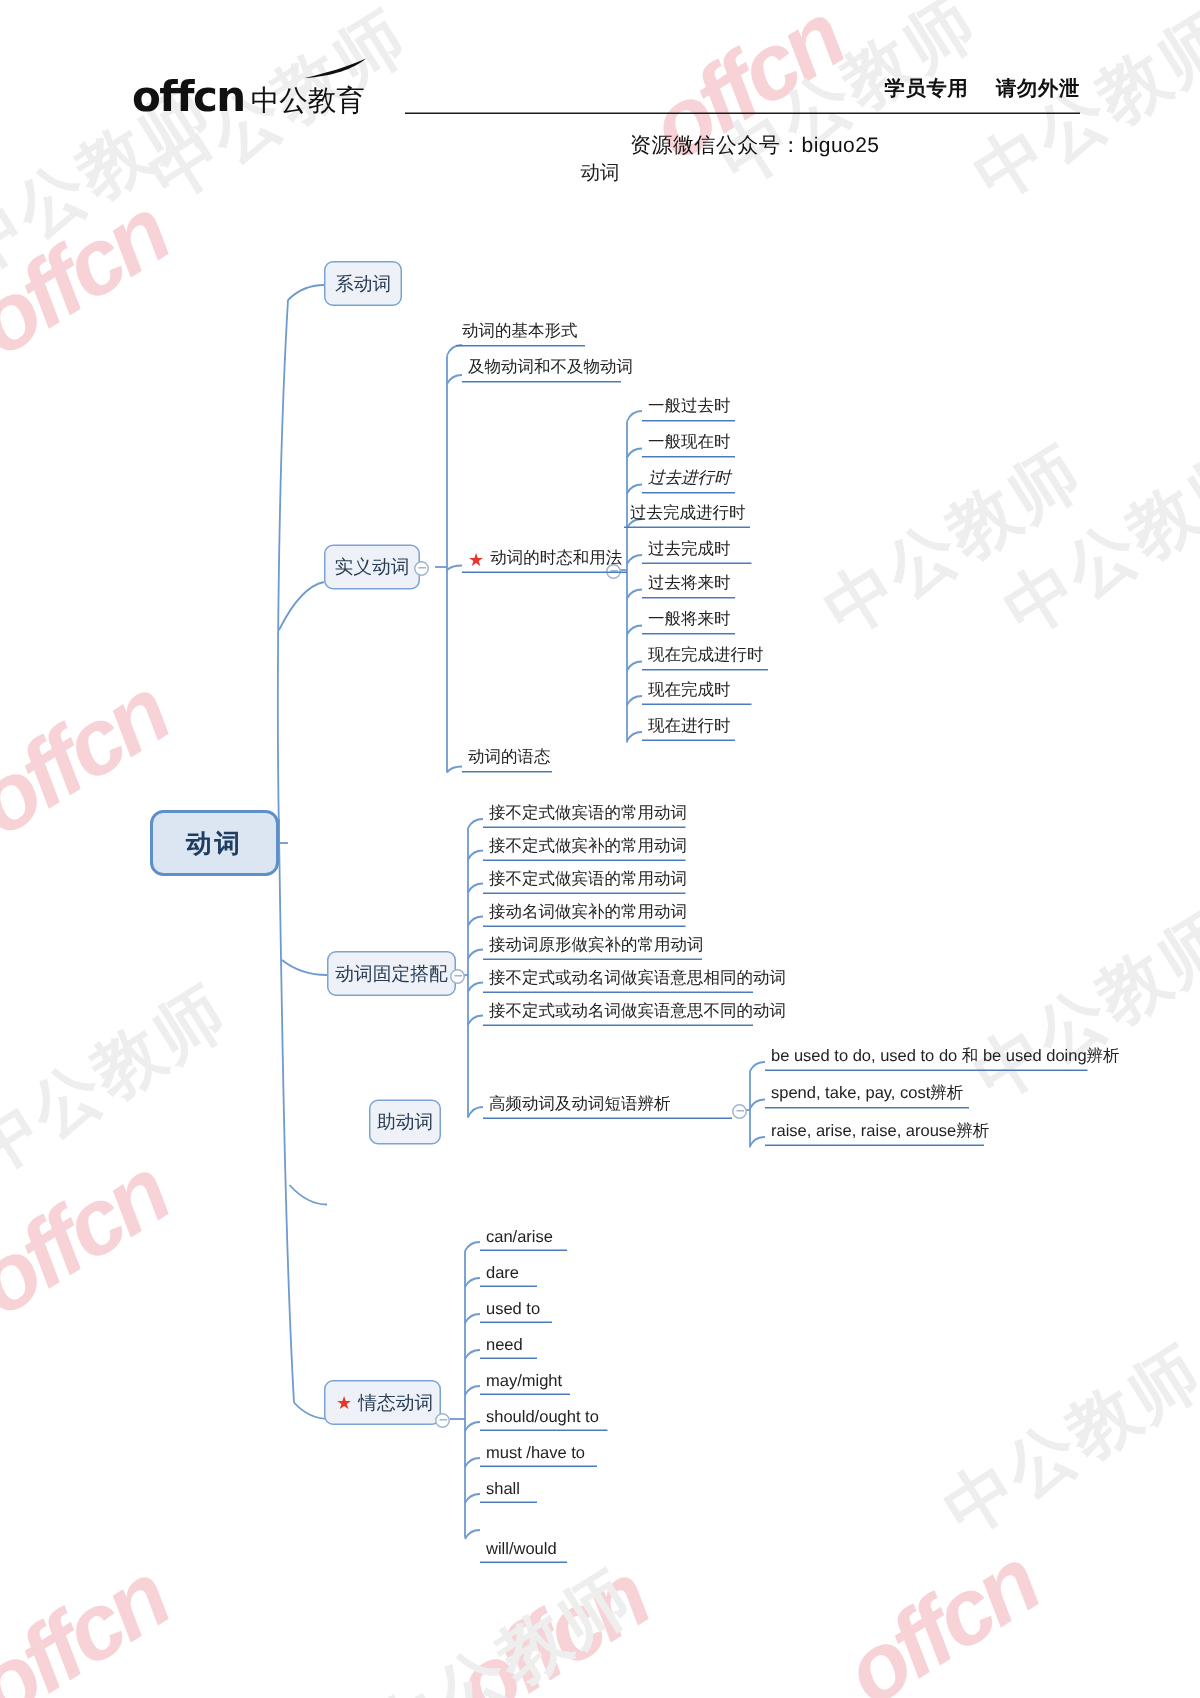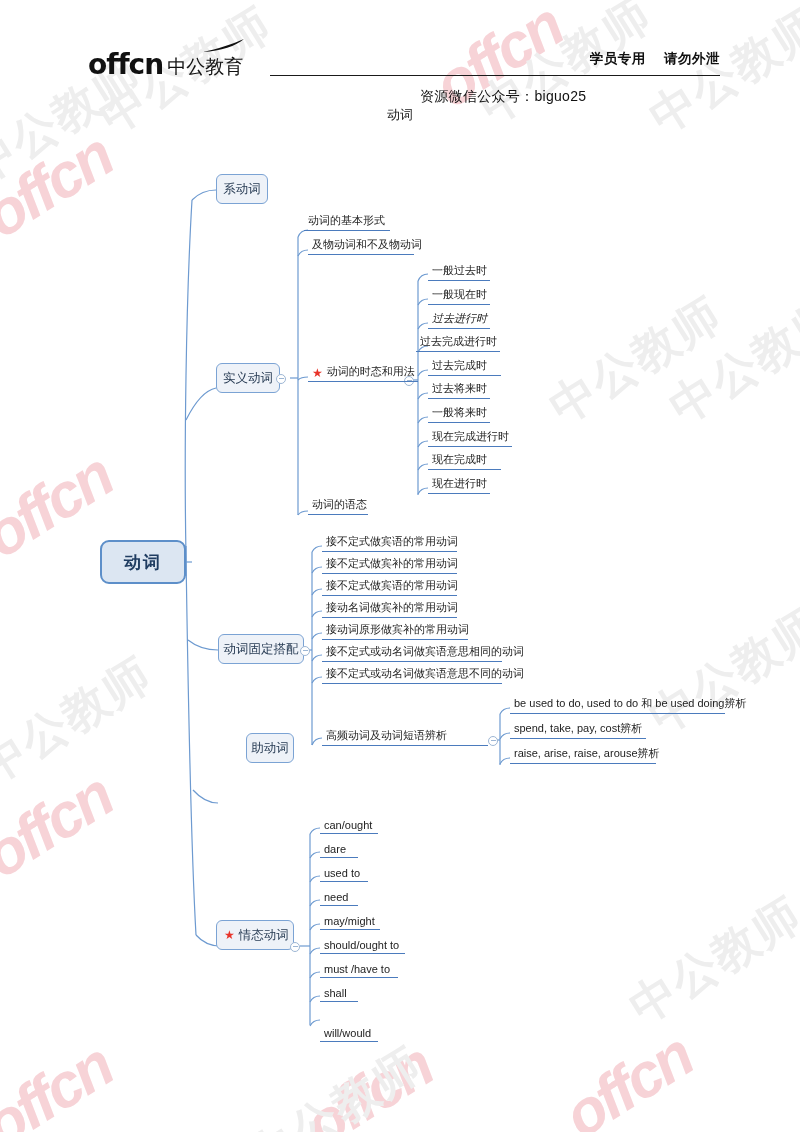--- a/index.html
+++ b/index.html
@@ -244,21 +244,21 @@
     <div class="leaf" style="left:322px;top:601px;width:135px;height:17px;">接动名词做宾补的常用动词</div>
     <div class="leaf" style="left:322px;top:623px;width:146px;height:17px;">接动词原形做宾补的常用动词</div>
     <div class="leaf" style="left:322px;top:645px;width:180px;height:17px;">接不定式或动名词做宾语意思相同的动词</div>
     <div class="leaf" style="left:322px;top:667px;width:180px;height:17px;">接不定式或动名词做宾语意思不同的动词</div>
     <div class="leaf" style="left:322px;top:729px;width:166px;height:17px;">高频动词及动词短语辨析</div>
 
     <div class="leaf en" style="left:510px;top:697px;width:215px;height:17px;">be used to do, used to do 和 be used doing辨析</div>
     <div class="leaf en" style="left:510px;top:722px;width:136px;height:17px;">spend, take, pay, cost辨析</div>
     <div class="leaf en" style="left:510px;top:747px;width:146px;height:17px;">raise, arise, raise, arouse辨析</div>
 
-    <div class="leaf en" style="left:320px;top:818px;width:58px;height:16px;">can/ought</div>
+    <div class="leaf en" style="left:320px;top:818px;width:58px;height:16px;">can/arise</div>
     <div class="leaf en" style="left:320px;top:842px;width:38px;height:16px;">dare</div>
     <div class="leaf en" style="left:320px;top:866px;width:48px;height:16px;">used to</div>
     <div class="leaf en" style="left:320px;top:890px;width:38px;height:16px;">need</div>
     <div class="leaf en" style="left:320px;top:914px;width:60px;height:16px;">may/might</div>
     <div class="leaf en" style="left:320px;top:938px;width:85px;height:16px;">should/ought to</div>
     <div class="leaf en" style="left:320px;top:962px;width:78px;height:16px;">must /have to</div>
     <div class="leaf en" style="left:320px;top:986px;width:38px;height:16px;">shall</div>
     <div class="leaf en" style="left:320px;top:1010px;width:58px;height:16px;margin-top:16px;">will/would</div>
   </div>
 

